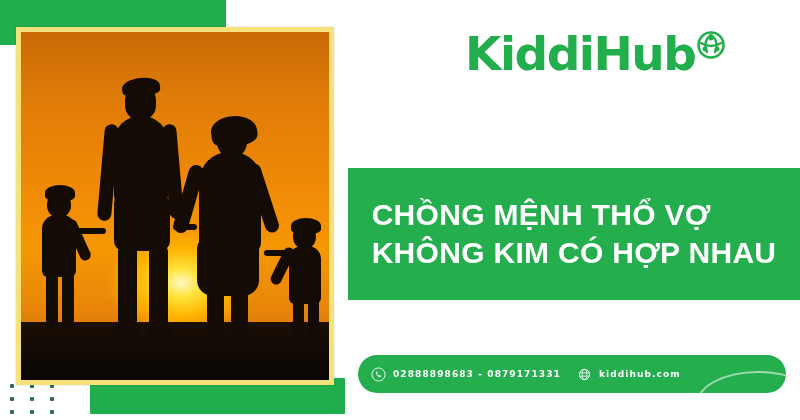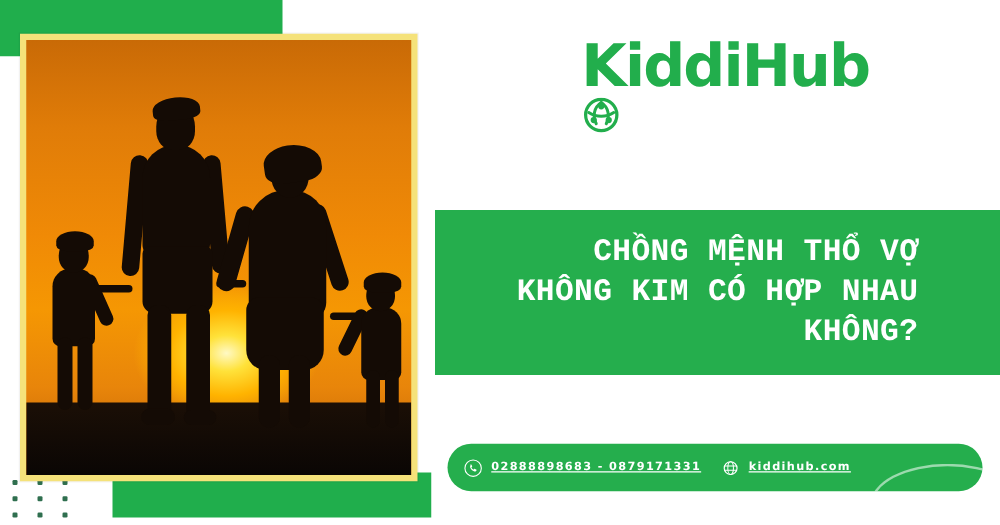--- a/index.html
+++ b/index.html
@@ -78,42 +78,42 @@
   .c2-hair{left:270px;top:186px;width:30px;height:16px;border-radius:50% 50% 30% 30%;}
   .c2-body{left:268px;top:214px;width:32px;height:58px;border-radius:13px 13px 6px 6px;}
   .c2-legL{left:272px;top:264px;width:11px;height:46px;border-radius:6px;}
   .c2-legR{left:287px;top:264px;width:11px;height:46px;border-radius:6px;}
   .c2-arm{left:256px;top:214px;width:11px;height:40px;border-radius:6px;transform:rotate(26deg);}
   .link{position:absolute;background:#140b05;height:6px;border-radius:3px;}
 
   
   .logo{
     position:absolute;left:465px;top:30px;
-    display:flex;align-items:flex-start;flex-direction:column;
+    display:flex;align-items:flex-start;
   }
   .logo-text{
     font-size:47px;font-weight:bold;color:#22AE4C;
     letter-spacing:-1.5px;line-height:1;
     font-family:"DejaVu Sans", sans-serif;
   }
   .logo-globe{margin-left:1px;margin-top:1px;}
 
   
   .title-banner{
     position:absolute;left:348px;top:168px;width:452px;height:132px;
     background:#25AE4D;
     display:flex;align-items:center;justify-content:center;
   }
   .title-text{
     color:#ffffff;
-    font-family:Liberation Mono, monospace;
+    font-family:Liberation Sans, sans-serif;
     font-weight:bold;
-    font-size:25px;
+    font-size:30px;
     line-height:1.28;
-    text-align:right;
+    text-align:left;
     letter-spacing:.3px;
     padding:0 16px;
   }
 
   
   .footer-pill{
     position:absolute;left:358px;top:355px;width:428px;height:38px;
     background:#25AE4D;border-radius:19px;
     display:flex;align-items:center;
     overflow:hidden;
@@ -125,21 +125,20 @@
     border-bottom-color:transparent;
   }
   .f-item{display:flex;align-items:center;color:#fff;position:relative;z-index:2;}
   .f-item .ic{
     width:15px;height:15px;flex:0 0 15px;margin-right:7px;
     display:flex;align-items:center;justify-content:center;
   }
   .f-label{
     font-size:9px;font-weight:bold;letter-spacing:1.1px;white-space:nowrap;
     font-family:"DejaVu Sans", sans-serif;
-    text-decoration:underline;
   }
   .f-pad{padding-left:13px;}
   .f-gap{margin-left:16px;}
 </style>
 </head>
 <body>
 
 <div class="canvas">
 
   <div class="band-top"></div>
@@ -214,21 +213,20 @@
         <circle cx="9" cy="18" r="2.5" fill="#22AE4C"></circle>
         <circle cx="21" cy="18" r="2.5" fill="#22AE4C"></circle>
       </svg>
     </span>
   </div>
 
   <div class="title-banner">
     <div class="title-text">
       <div>CHỒNG MỆNH THỔ VỢ</div>
       <div>KHÔNG KIM CÓ HỢP NHAU</div>
-      <div>KHÔNG?</div>
     </div>
   </div>
 
   <div class="footer-pill">
 
     <div class="f-item f-pad">
       <span class="ic">
         <svg width="15" height="15" viewBox="0 0 24 24">
           <circle cx="12" cy="12" r="10.5" fill="none" stroke="#fff" stroke-width="1.4"></circle>
           <path d="M8.4 7.6c.5-.5 1.2-.4 1.5.2l.8 1.5c.2.4.1.8-.2 1.1l-.5.5c-.2.2-.2.4-.1.6.5 1 1.3 1.8 2.3 2.3.2.1.4.1.6-.1l.5-.5c.3-.3.7-.4 1.1-.2l1.5.8c.6.3.7 1 .2 1.5l-.6.6c-.5.5-1.2.6-1.8.4-2.6-.9-4.6-2.9-5.5-5.5-.2-.6-.1-1.3.4-1.8z" fill="#fff"></path>

